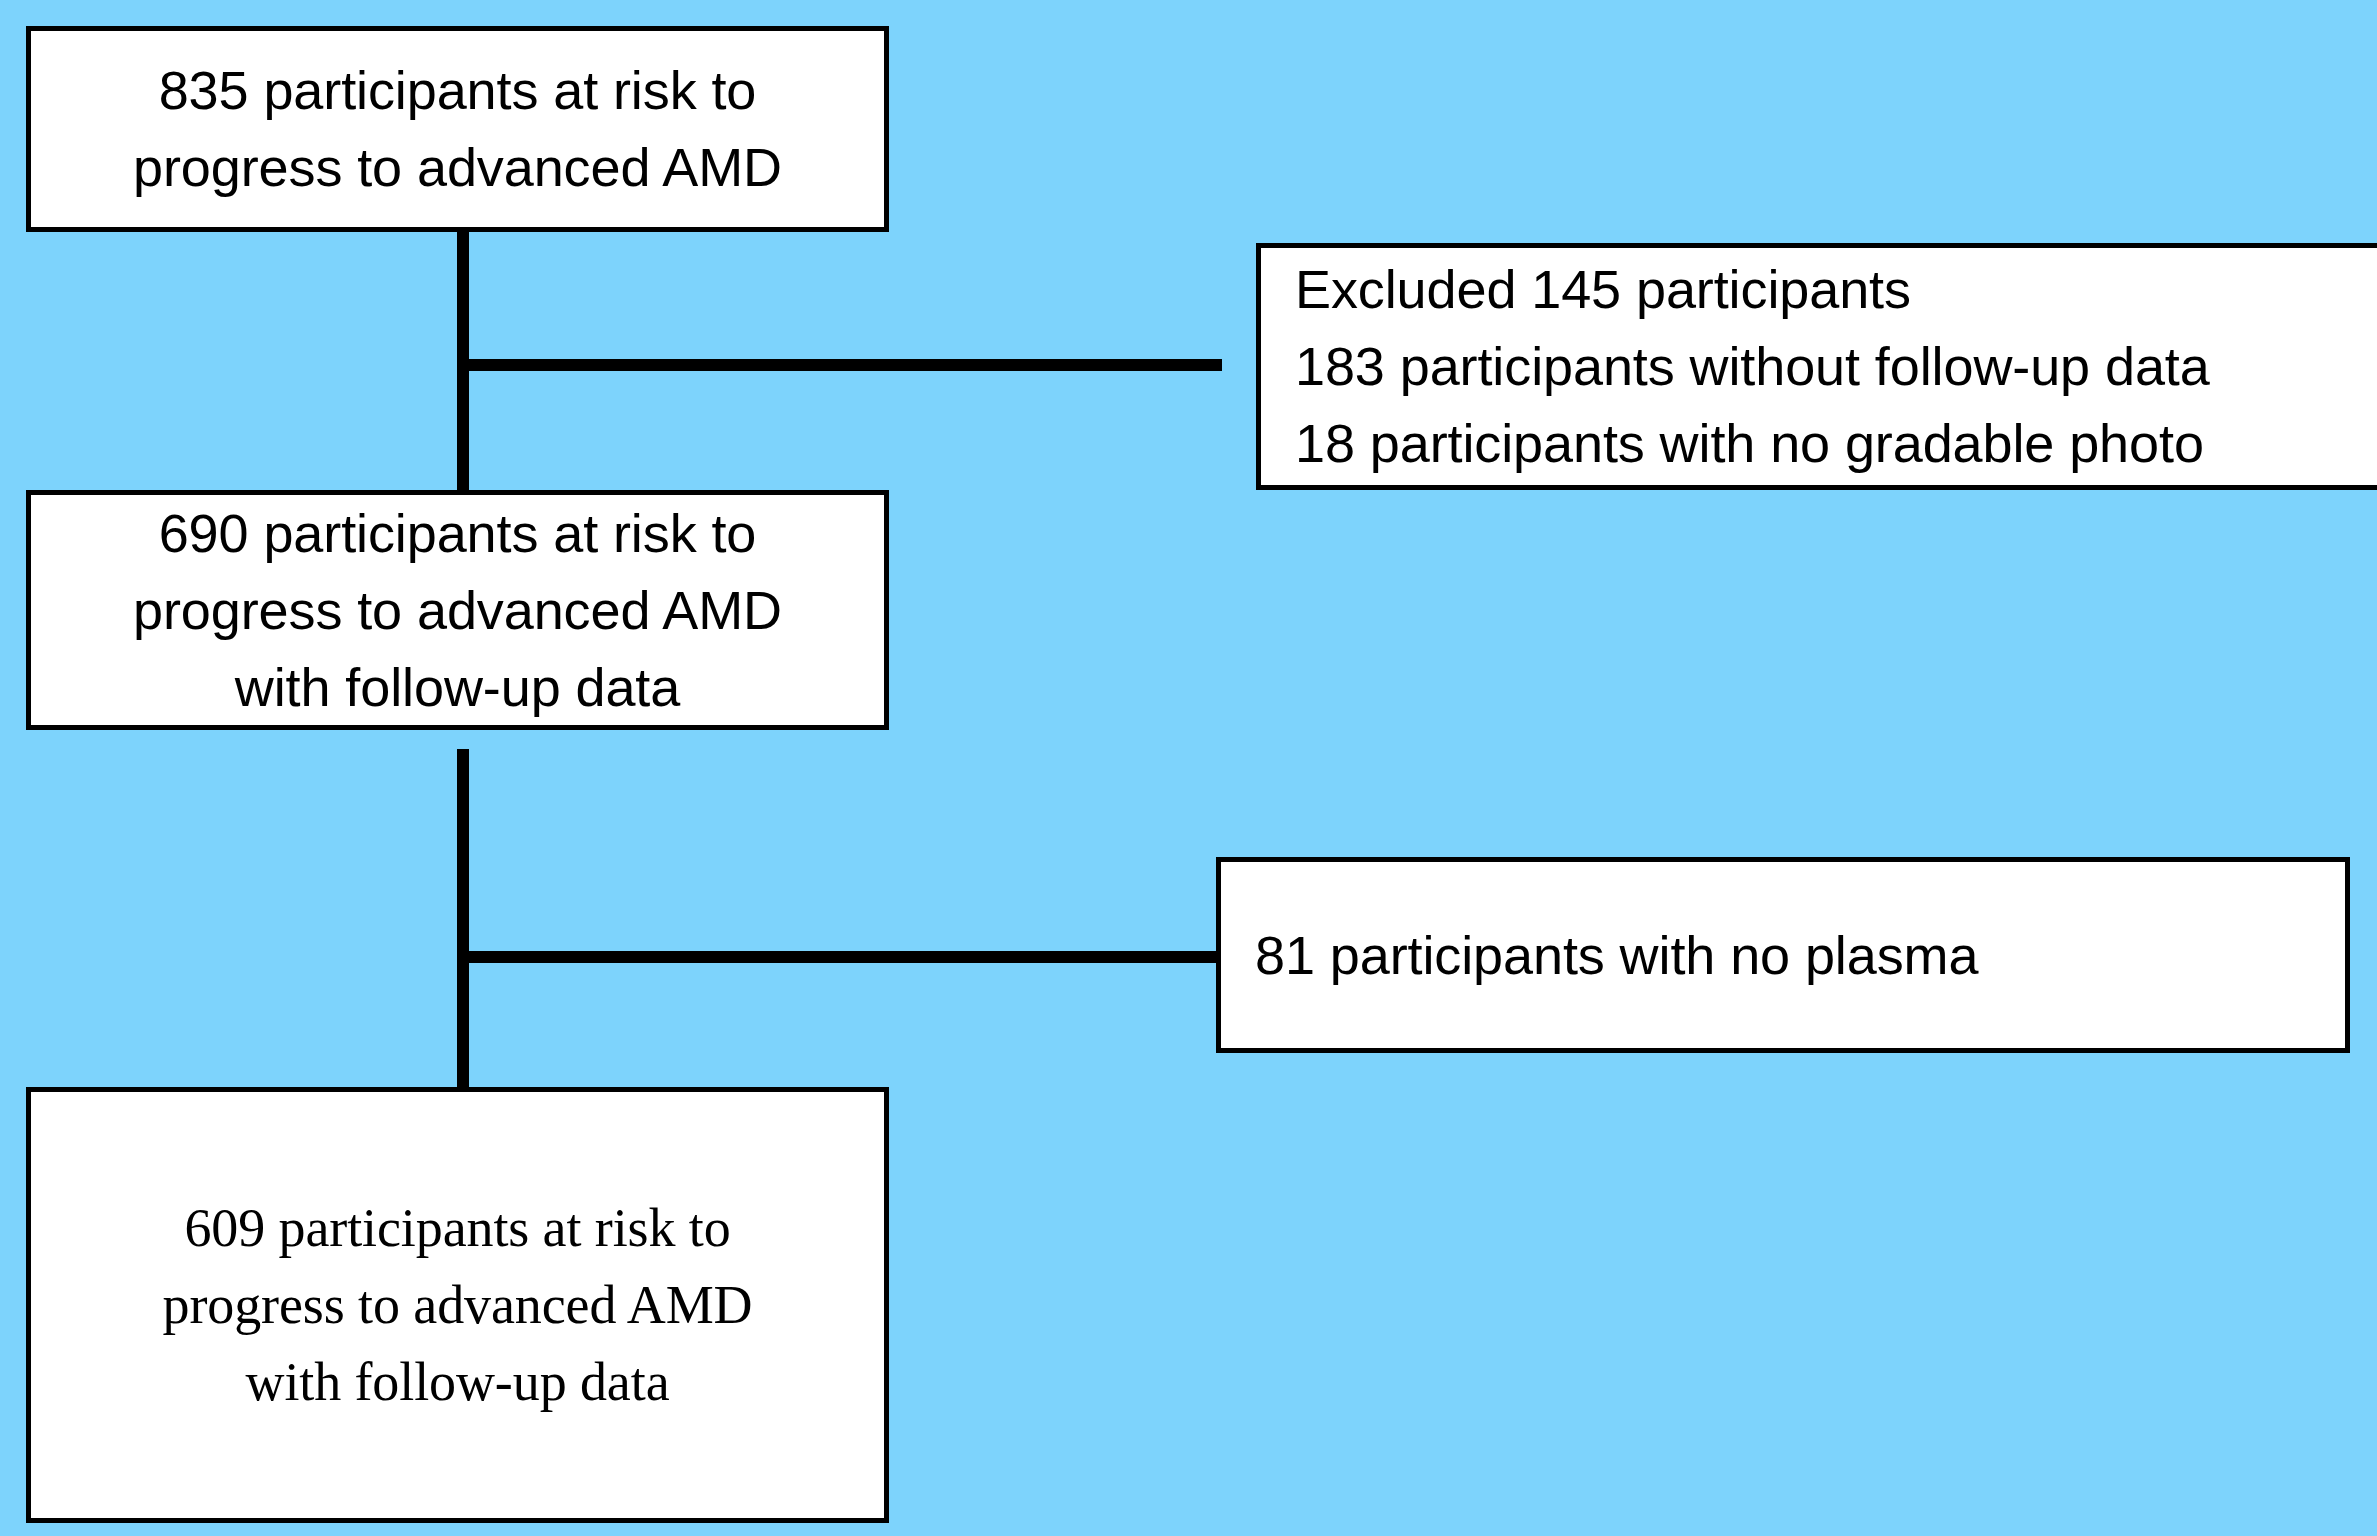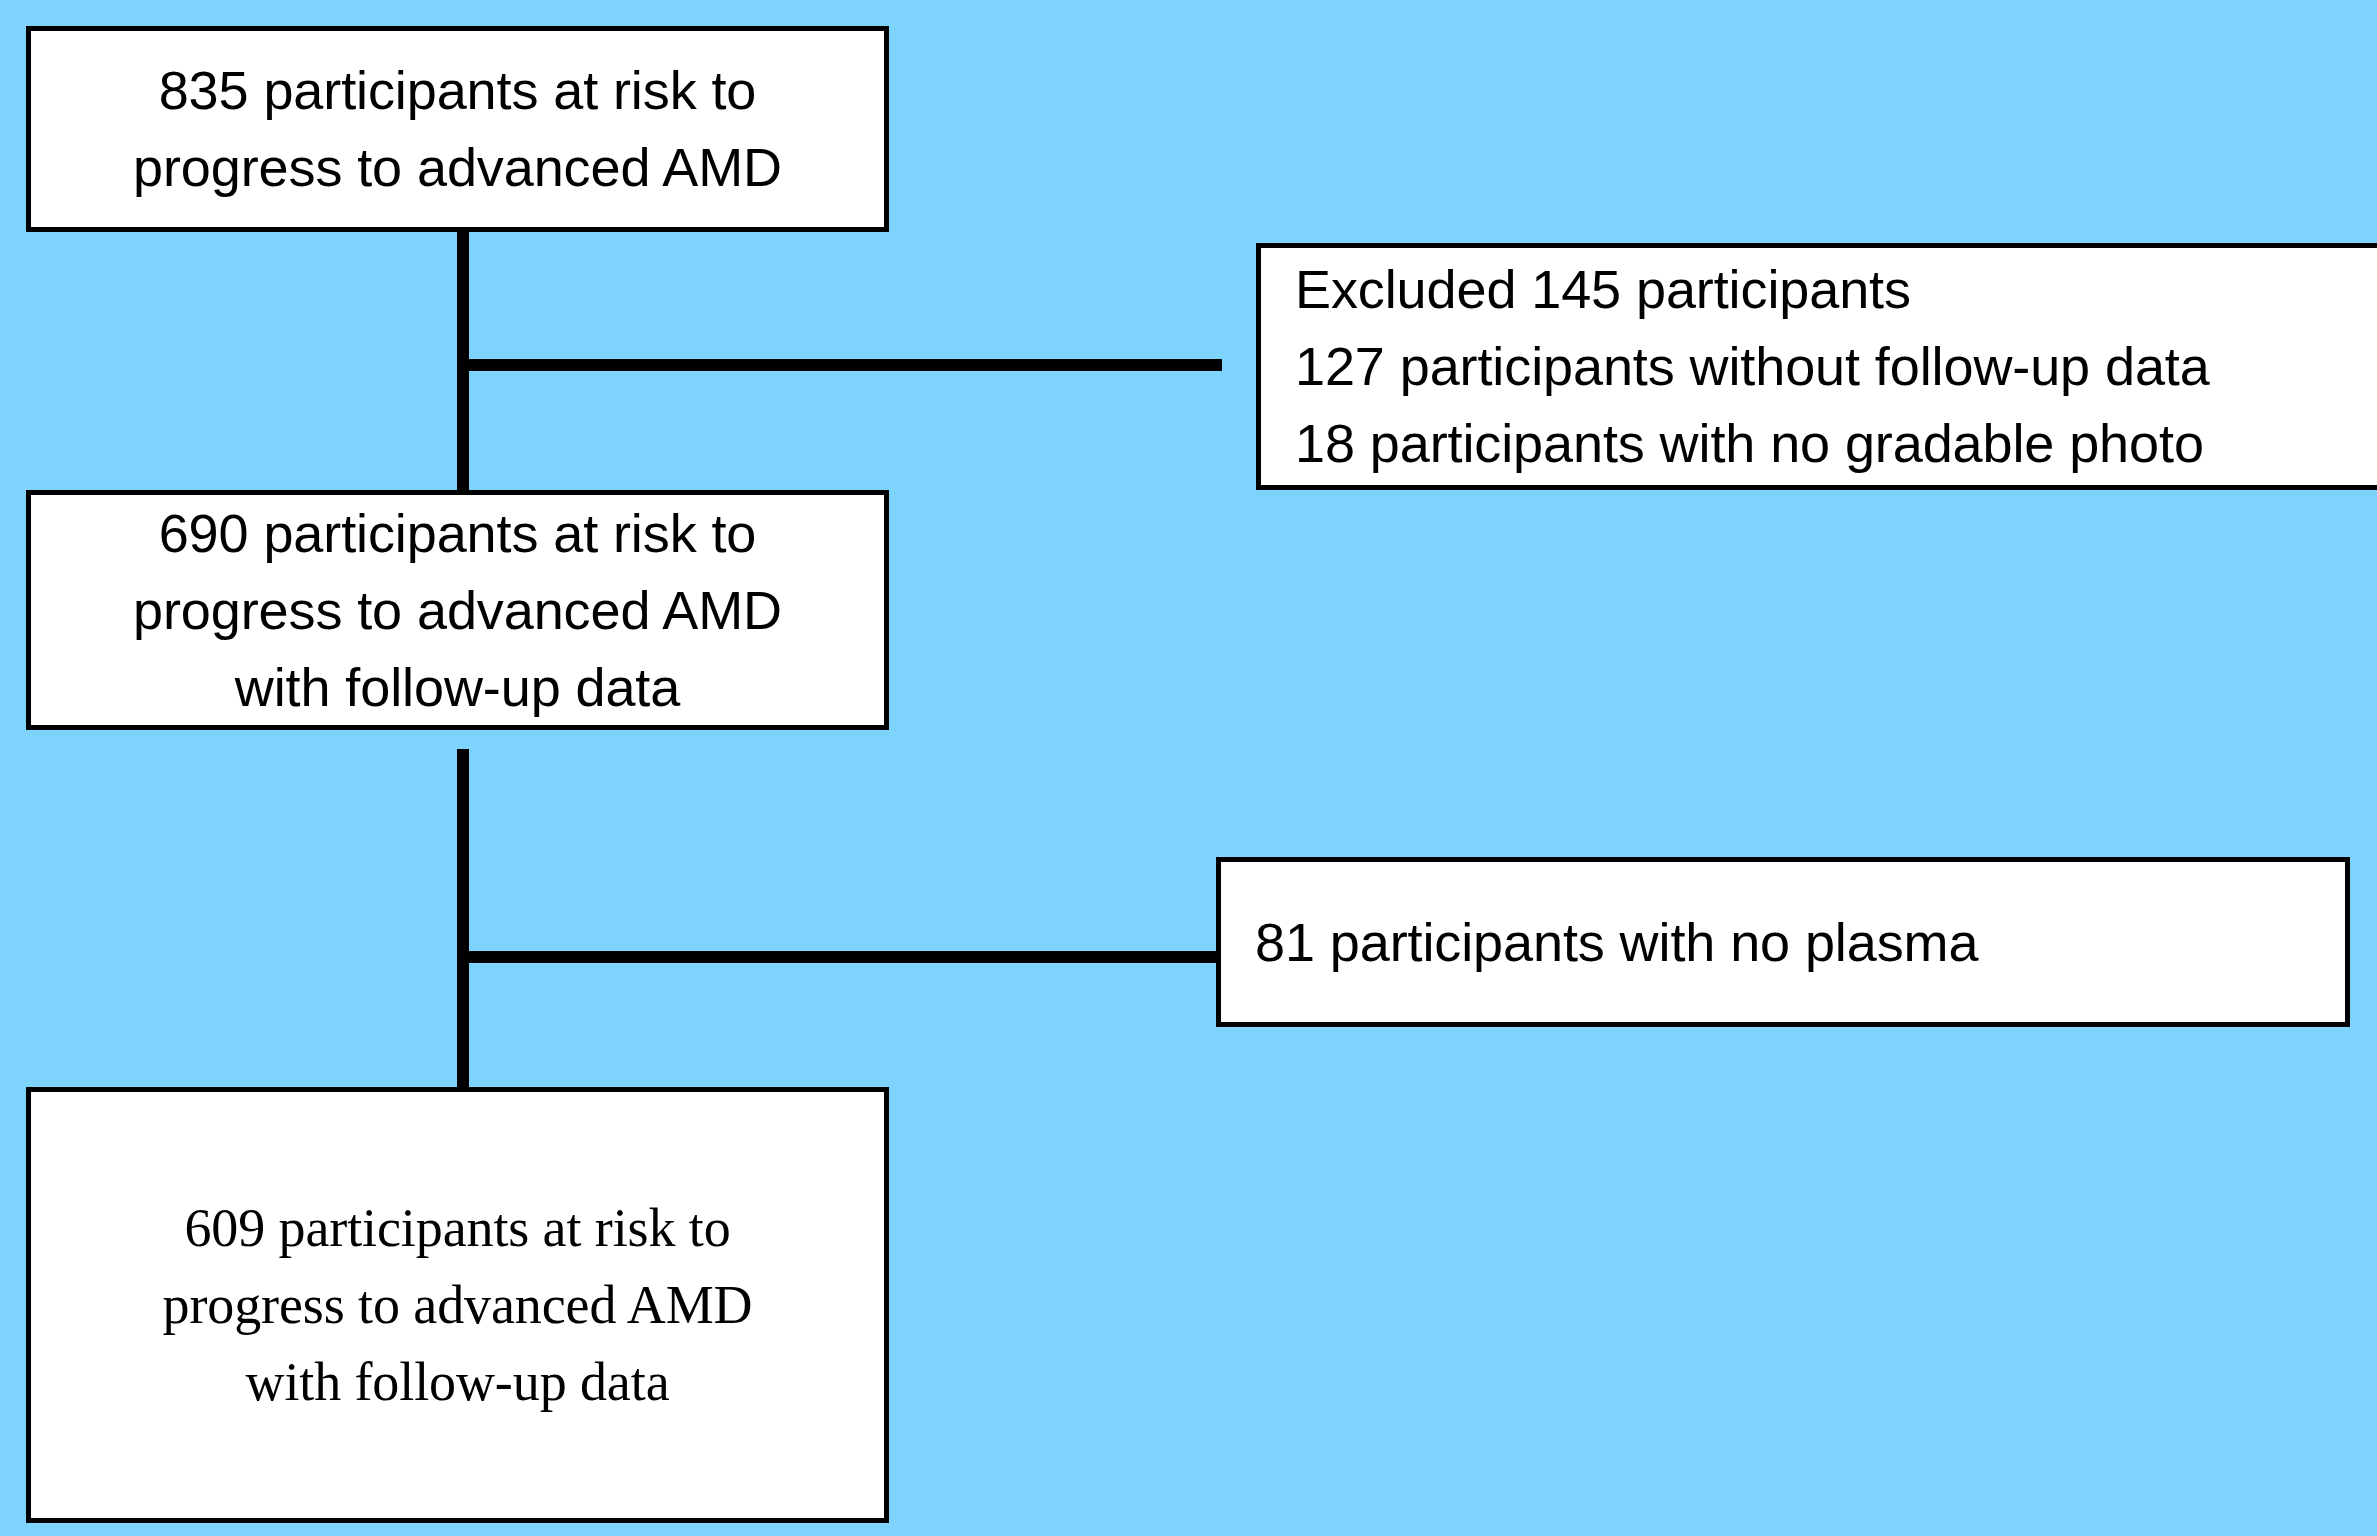--- a/index.html
+++ b/index.html
@@ -53,21 +53,21 @@
     line-height: 77px;
     color: #000000;
     white-space: nowrap;
     letter-spacing: -0.1px;
   }
 
   
   #box-enrolled   { left: 26px;   top: 26px;   width: 863px; height: 206px; }
   #box-excluded   { left: 1256px; top: 243px;  width: 1134px; height: 247px; }
   #box-followup   { left: 26px;   top: 490px;  width: 863px; height: 240px; }
-  #box-nocarot    { left: 1216px; top: 857px; width: 1134px; height: 170px; }
+  #box-nocarot    { left: 1216px; top: 857px; width: 1134px; height: 196px; }
   #box-final      { left: 26px;   top: 1087px; width: 863px; height: 436px; font-family: Liberation Serif, serif; }
 
   .ital { font-style: italic; }
 </style>
 </head>
 <body>
 
 <div id="flowchart">
 
   <div class="conn spine-1"></div>
@@ -75,21 +75,21 @@
   <div class="conn spine-2"></div>
   <div class="conn branch-2"></div>
 
   <div class="node node-main" id="box-enrolled">
     <div class="line">835 participants at risk to</div>
     <div class="line">progress to advanced AMD</div>
   </div>
 
   <div class="node node-side" id="box-excluded">
     <div class="line">Excluded 145 participants</div>
-    <div class="line">127 participants without follow-up data</div>
+    <div class="line">183 participants without follow-up data</div>
     <div class="line">18 participants with no gradable photo</div>
   </div>
 
   <div class="node node-main" id="box-followup">
     <div class="line">690 participants at risk to</div>
     <div class="line">progress to advanced AMD</div>
     <div class="line">with follow-up data</div>
   </div>
 
   <div class="node node-side" id="box-nocarot">

